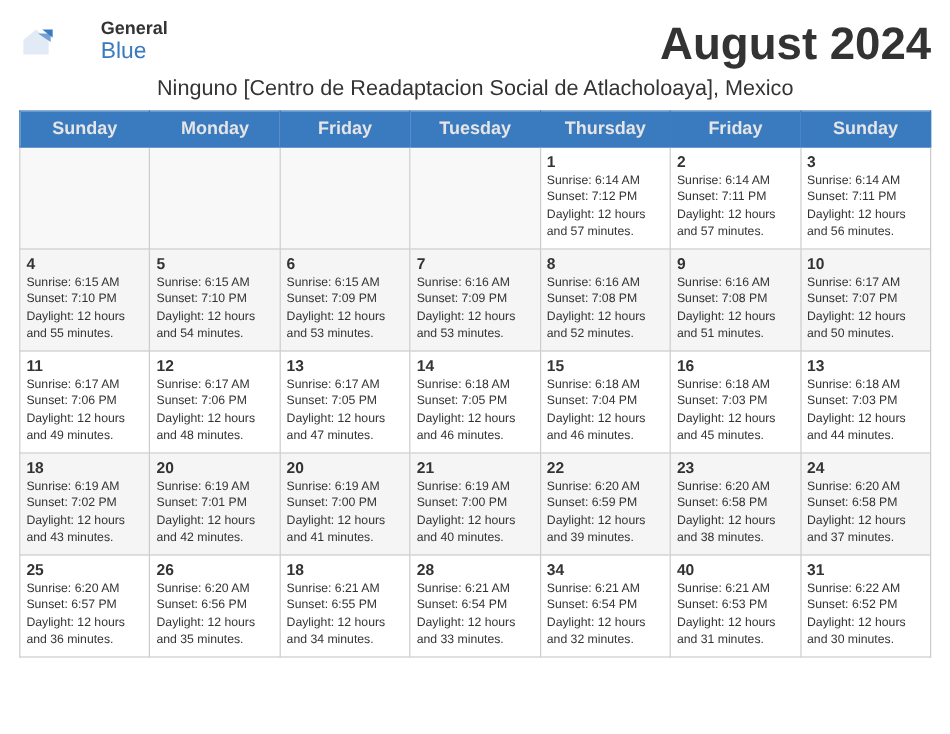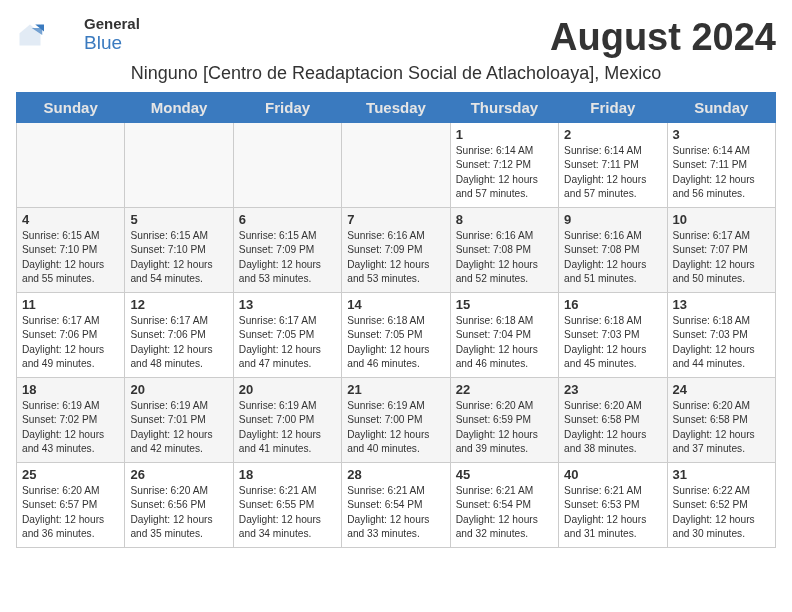--- a/index.html
+++ b/index.html
@@ -251,21 +251,21 @@
         </td>
         <td>
           <div class="day-number">18</div>
           <div class="day-info">Sunrise: 6:21 AM<br>Sunset: 6:55 PM<br>Daylight: 12 hours and 34 minutes.</div>
         </td>
         <td>
           <div class="day-number">28</div>
           <div class="day-info">Sunrise: 6:21 AM<br>Sunset: 6:54 PM<br>Daylight: 12 hours and 33 minutes.</div>
         </td>
         <td>
-          <div class="day-number">45</div>
+          <div class="day-number">34</div>
           <div class="day-info">Sunrise: 6:21 AM<br>Sunset: 6:54 PM<br>Daylight: 12 hours and 32 minutes.</div>
         </td>
         <td>
           <div class="day-number">40</div>
           <div class="day-info">Sunrise: 6:21 AM<br>Sunset: 6:53 PM<br>Daylight: 12 hours and 31 minutes.</div>
         </td>
         <td>
           <div class="day-number">31</div>
           <div class="day-info">Sunrise: 6:22 AM<br>Sunset: 6:52 PM<br>Daylight: 12 hours and 30 minutes.</div>
         </td>

